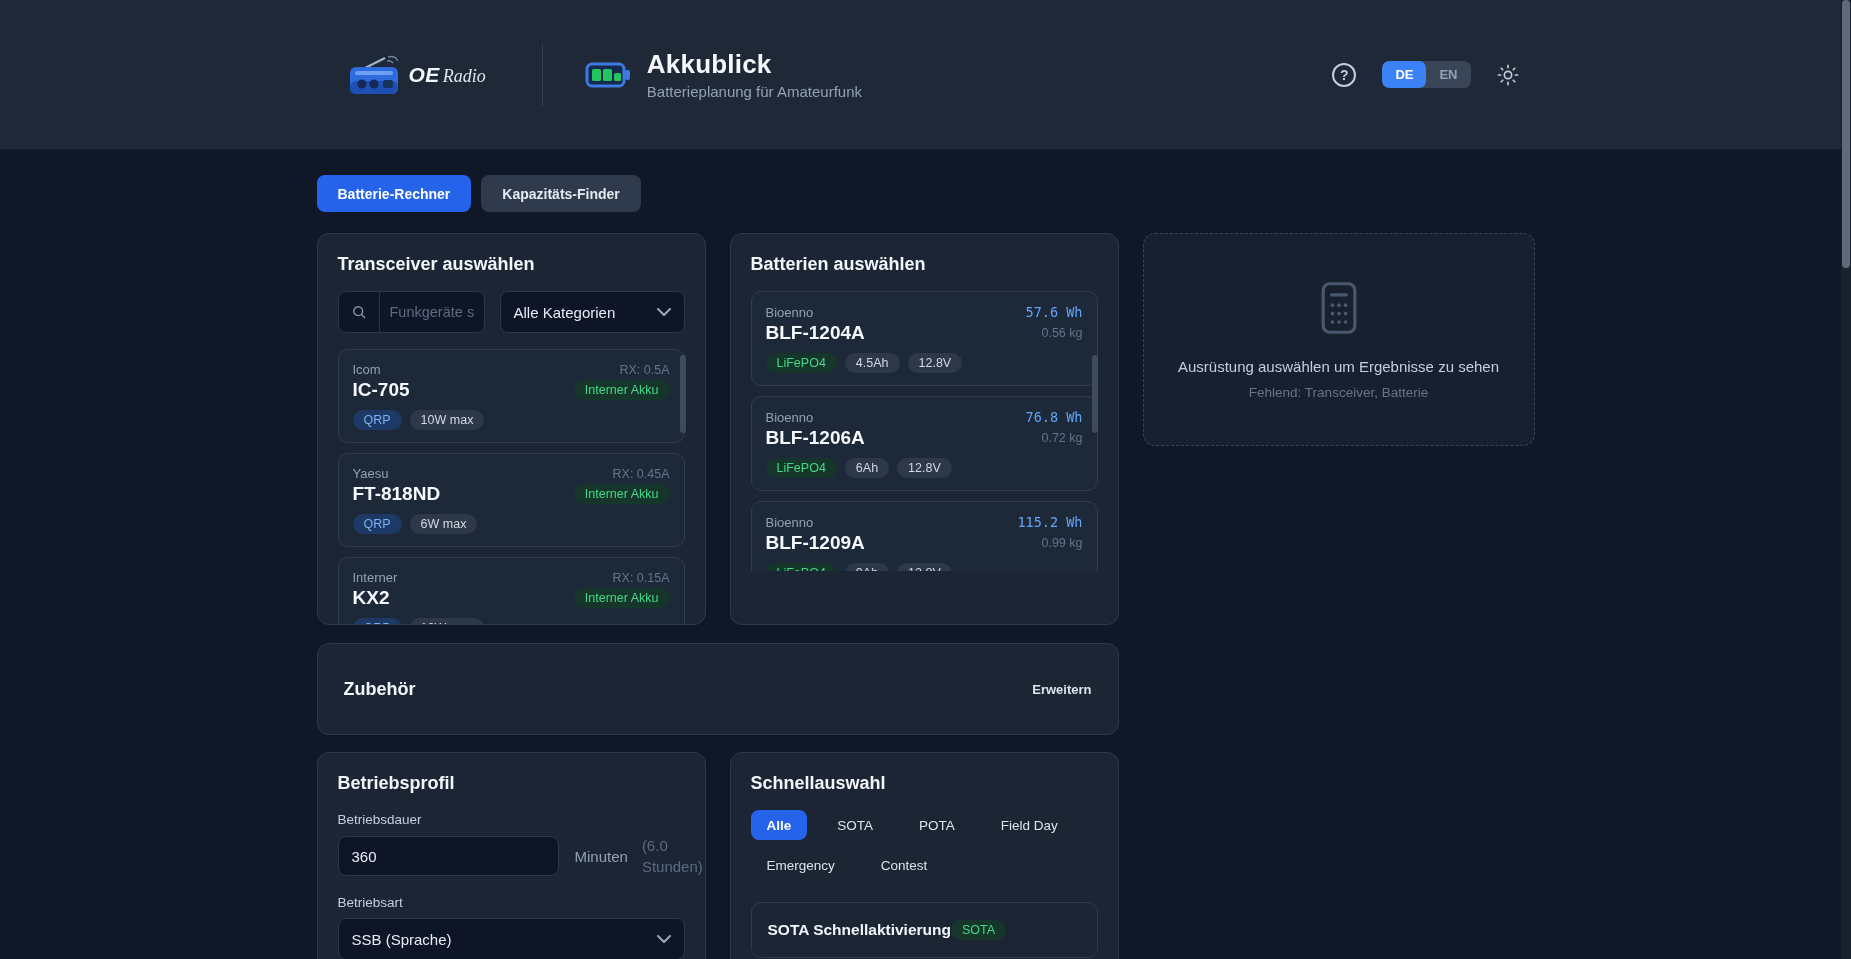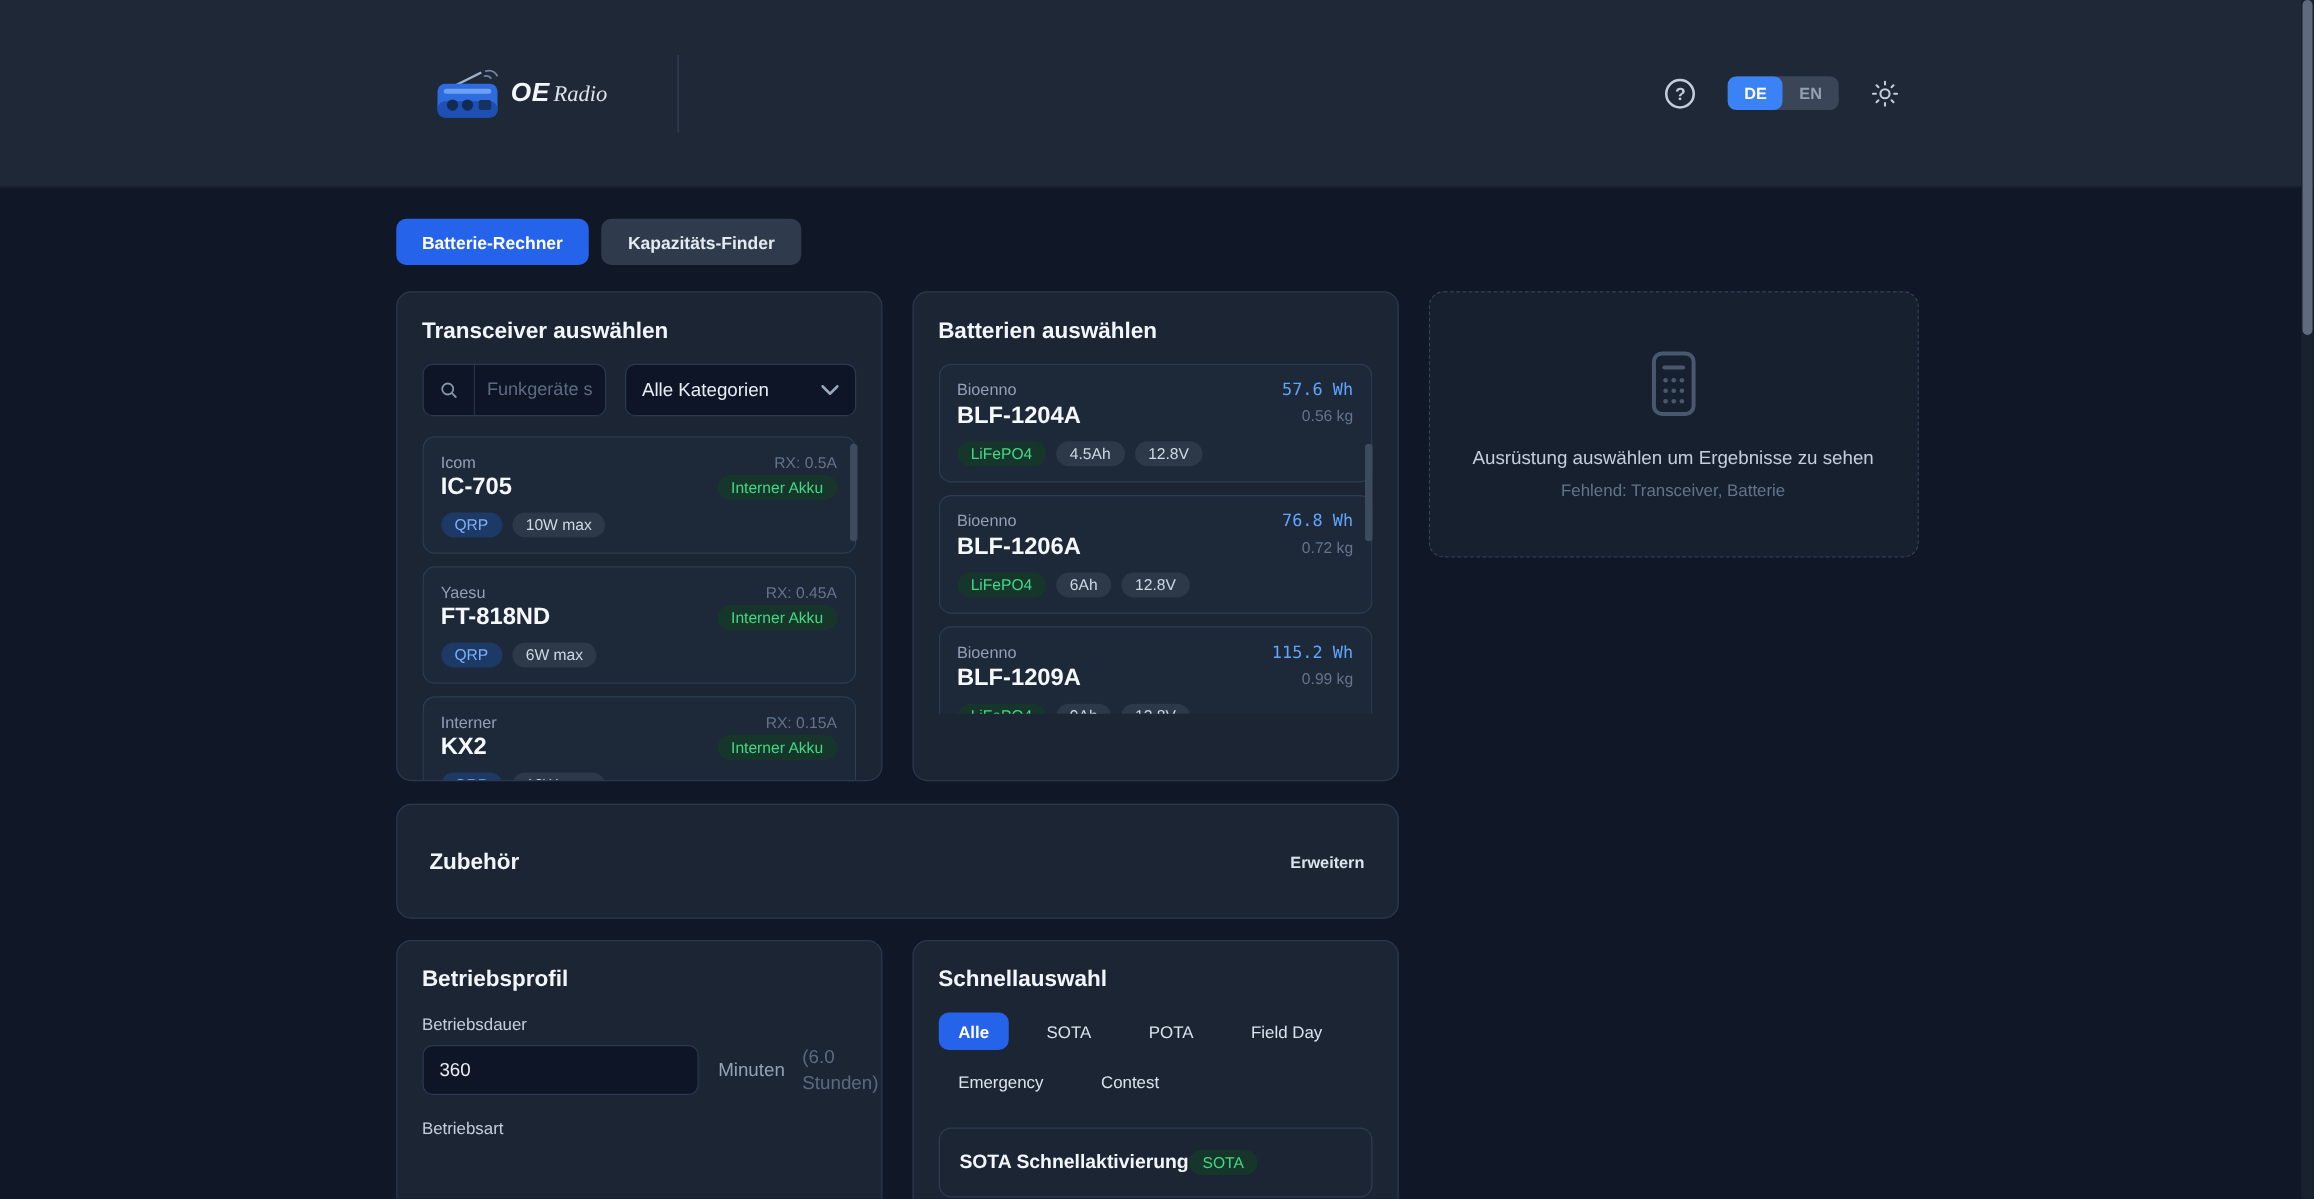--- a/index.html
+++ b/index.html
@@ -116,20 +116,33 @@
         <circle cx="15" cy="31" r="4.5" fill="#142a52"></circle>
         <circle cx="27" cy="31" r="4.5" fill="#142a52"></circle>
         <rect x="36" y="27" width="10" height="8" rx="2" fill="#16325e"></rect>
       </svg>
       <span class="logo-text">
         <span class="logo-oe">OE</span>
         <span class="logo-radio">Radio</span>
       </span>
     </div>
     <div class="header-divider"></div>
+    <div class="app-id">
+      <svg width="46" height="32" viewBox="0 0 46 32">
+        <rect x="2" y="5" width="37" height="22" rx="5" fill="#14294d" stroke="#3f7ae0" stroke-width="3"></rect>
+        <rect x="40" y="11" width="5" height="10" rx="2" fill="#3f7ae0"></rect>
+        <rect x="7" y="10" width="9" height="12" rx="1.5" fill="#22c55e"></rect>
+        <rect x="18" y="10" width="9" height="12" rx="1.5" fill="#22c55e"></rect>
+        <rect x="29" y="14" width="7" height="8" rx="1.5" fill="#22c55e"></rect>
+      </svg>
+      <div class="app-titles">
+        <div class="app-title">Akkublick</div>
+        <div class="app-subtitle">Batterieplanung für Amateurfunk</div>
+      </div>
+    </div>
     <div class="header-spacer"></div>
     <div class="header-actions">
       <div class="help-btn">
         <span>?</span>
       </div>
       <div class="lang-toggle">
         <span class="lang-btn active">DE</span>
         <span class="lang-btn">EN</span>
       </div>
       <span class="sun-icon">
@@ -308,20 +321,26 @@
 
     <div class="card bottom-card">
       <div class="card-title">Betriebsprofil</div>
       <div class="field-label">Betriebsdauer</div>
       <div class="duration-row">
         <input class="text-input" value="360" style="">
         <span class="unit-label">Minuten</span>
         <span class="hint-label">(6.0 Stunden)</span>
       </div>
       <div class="field-label">Betriebsart</div>
+      <div class="select-box mode-select">
+        <span>SSB (Sprache)</span>
+        <svg width="14" height="8" viewBox="0 0 14 8">
+            <path d="M1 1 L7 7 L13 1" stroke="#9aa8bd" stroke-width="2" fill="none" stroke-linecap="round" stroke-linejoin="round"></path>
+          </svg>
+      </div>
     </div>
 
     <div class="card bottom-card">
       <div class="card-title">Schnellauswahl</div>
       <div class="quick-filters">
         <div class="qpill active">Alle</div>
         <div class="qpill">SOTA</div>
         <div class="qpill">POTA</div>
         <div class="qpill">Field Day</div>
         <div class="qpill">Emergency</div>

